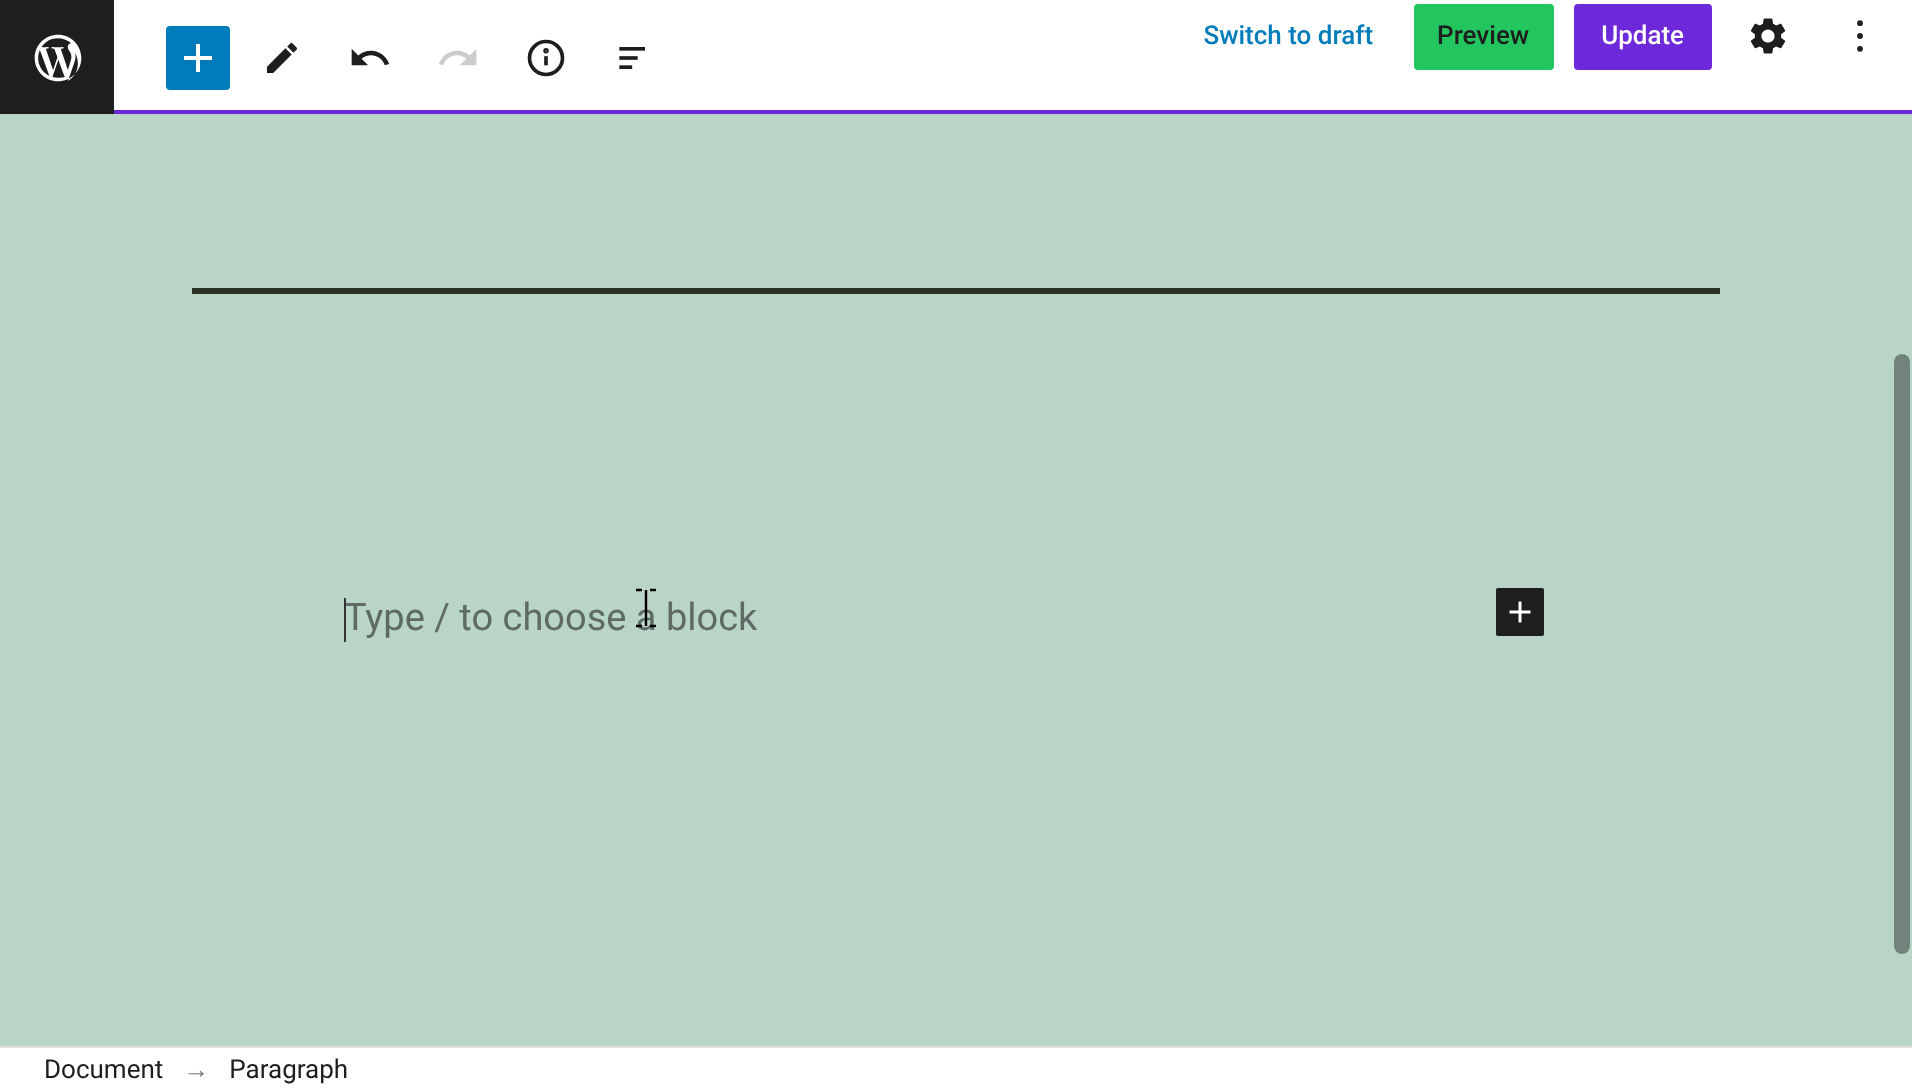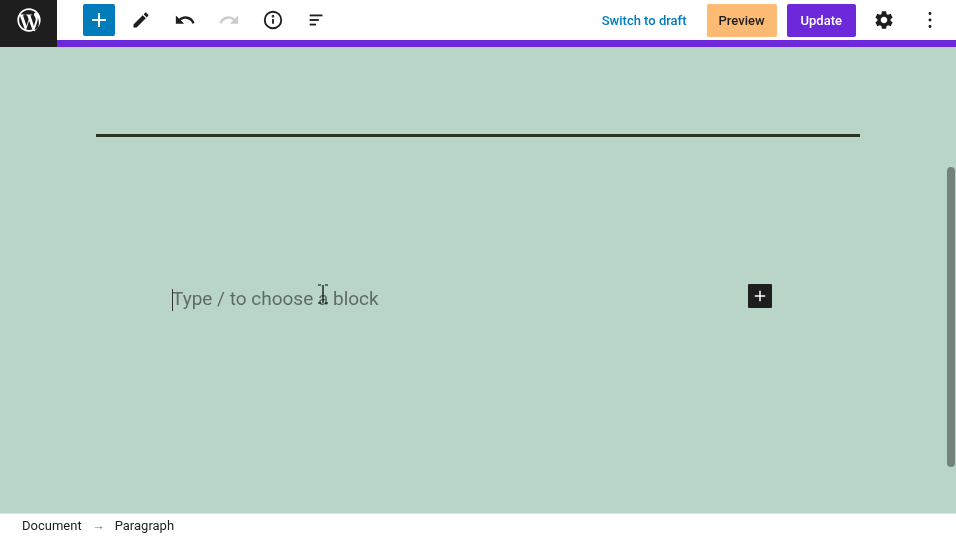--- a/index.html
+++ b/index.html
@@ -5,25 +5,25 @@
     * { margin: 0; padding: 0; box-sizing: border-box; }
     body {
       font-family: -apple-system, BlinkMacSystemFont, "Segoe UI", Roboto, sans-serif;
       width: 956px;
       height: 546px;
       overflow: hidden;
       background: #fff;
       position: relative;
     }
     .toolbar {
-      height: 47px;
+      height: 57px;
       background: #fff;
-      border-bottom: 7px solid #6d28d9;
-      display: flex;
-      align-items: center;
+      border-bottom: 2px solid #6d28d9;
+      display: flex;
+      align-items: flex-start;
       justify-content: space-between;
       padding-right: 8px;
     }
     .toolbar-left {
       display: flex;
       align-items: center;
       gap: 8px;
     }
     .wp-logo {
       width: 57px;
@@ -63,21 +63,21 @@
       gap: 10px;
     }
     .link-btn {
       color: #007cba;
       font-size: 13px;
       font-weight: 500;
       padding: 8px 10px;
       cursor: pointer;
     }
     .preview-btn {
-      background: #fdba74;
+      background: #22c55e;
       color: #1e1e1e;
       font-size: 13px;
       font-weight: 500;
       padding: 9px 12px;
       border-radius: 2px;
       cursor: pointer;
     }
     .update-btn {
       background: #6d28d9;
       color: #fff;

